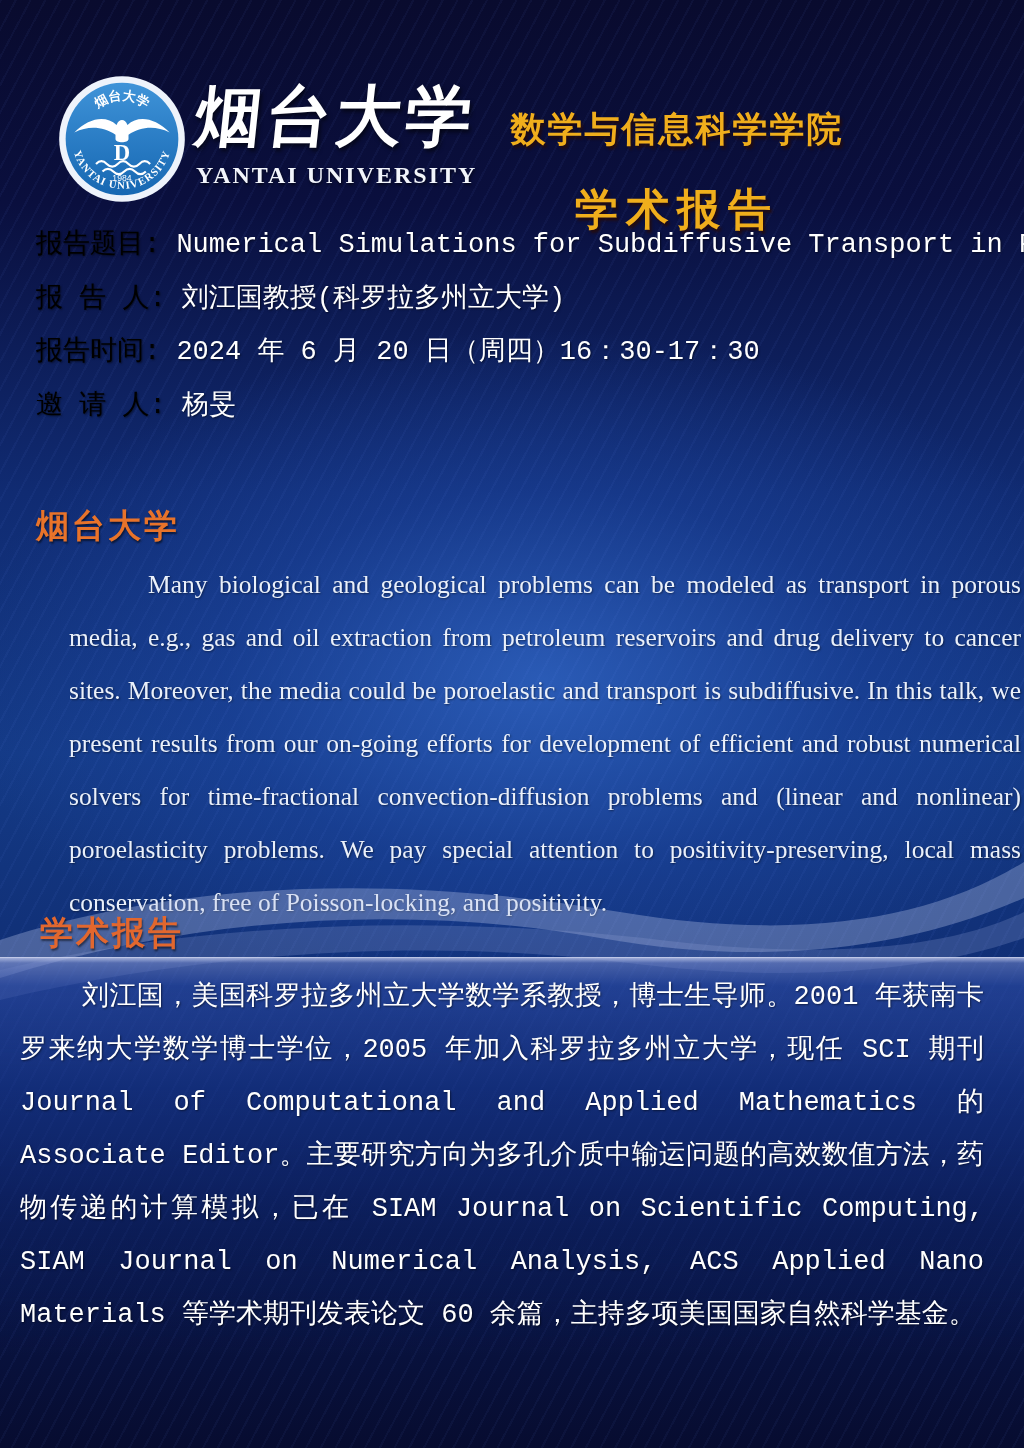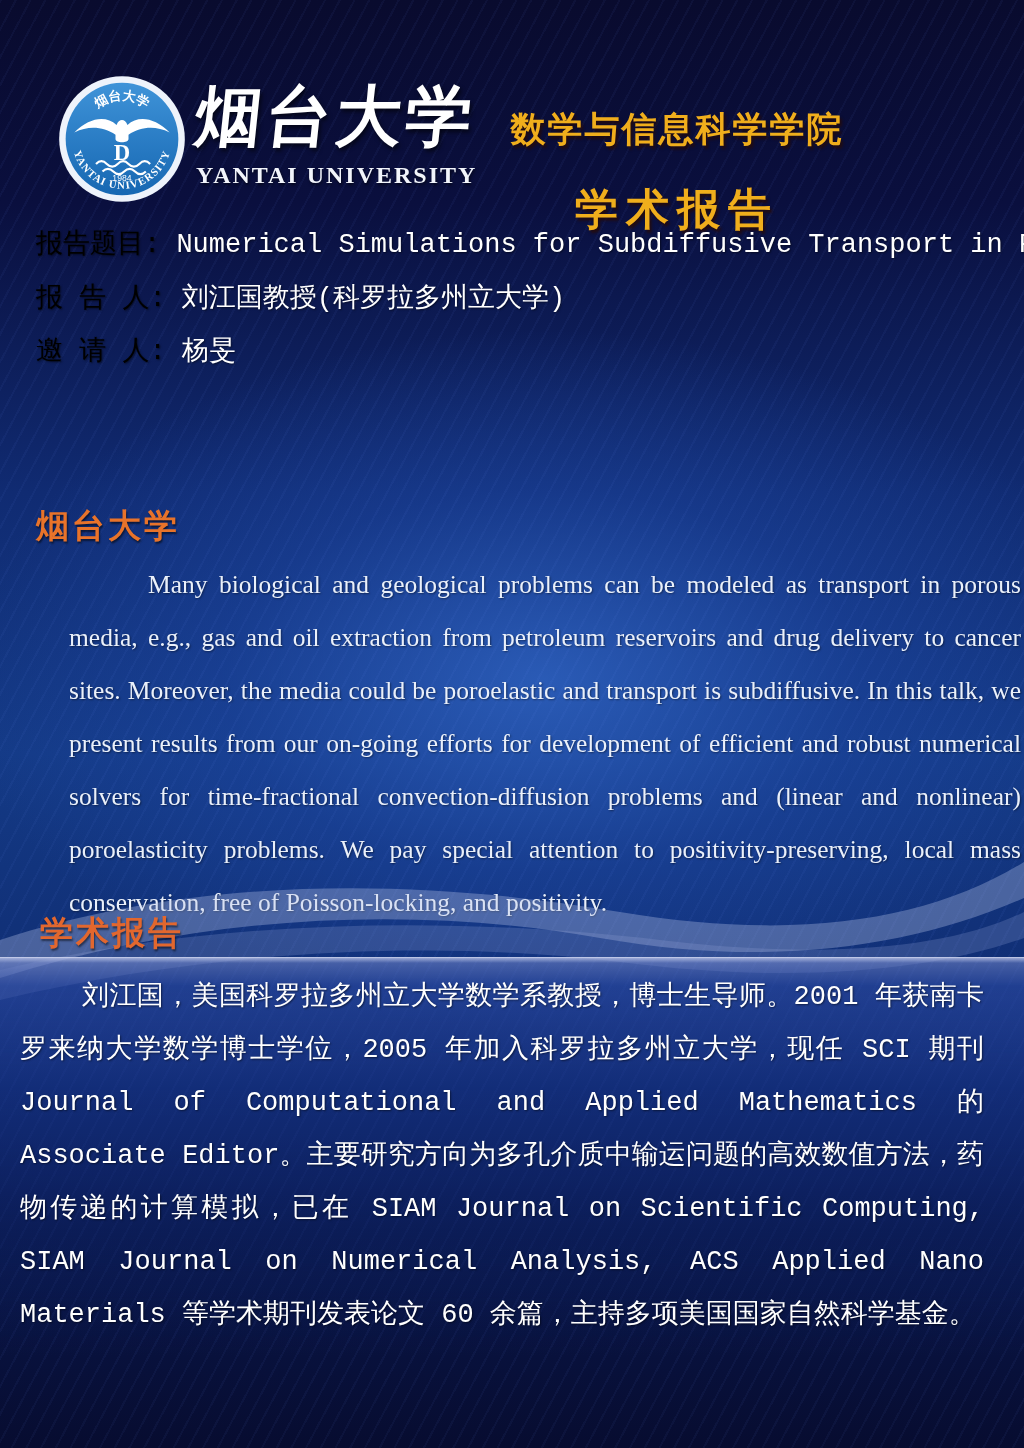--- a/index.html
+++ b/index.html
@@ -133,20 +133,24 @@
 <div class="info">
   <div class="info-line">
     <span class="info-label">报告题目:</span>
     <span class="info-value">Numerical Simulations for Subdiffusive Transport in Poroelastic Media</span>
   </div>
   <div class="info-line">
     <span class="info-label">报 告 人:</span>
     <span class="info-value">刘江国教授(科罗拉多州立大学)</span>
   </div>
   <div class="info-line">
+    <span class="info-label">报告时间:</span>
+    <span class="info-value">2024 年 6 月 20 日（周四）16：30-17：30</span>
+  </div>
+  <div class="info-line">
     <span class="info-label">邀 请 人:</span>
     <span class="info-value">杨旻</span>
   </div>
 </div>
 
 <div class="abstract-heading shadow-soft">烟台大学</div>
 <div class="abstract-body">Many biological and geological problems can be modeled as transport in porous media, e.g., gas and oil extraction from petroleum reservoirs and drug delivery to cancer sites. Moreover, the media could be poroelastic and transport is subdiffusive. In this talk, we present results from our on-going efforts for development of efficient and robust numerical solvers for time-fractional convection-diffusion problems and (linear and nonlinear) poroelasticity problems. We pay special attention to positivity-preserving, local mass conservation, free of Poisson-locking, and positivity.</div>
 
 <svg class="waves" viewBox="0 0 1024 180" preserveAspectRatio="none" aria-hidden="true">
   <path d="M0,120 C200,55 420,58 620,92 C800,122 930,100 1024,42 L1024,78 C910,128 770,148 600,118 C420,86 210,92 0,158 Z" fill="rgba(185,196,232,0.34)"></path>

